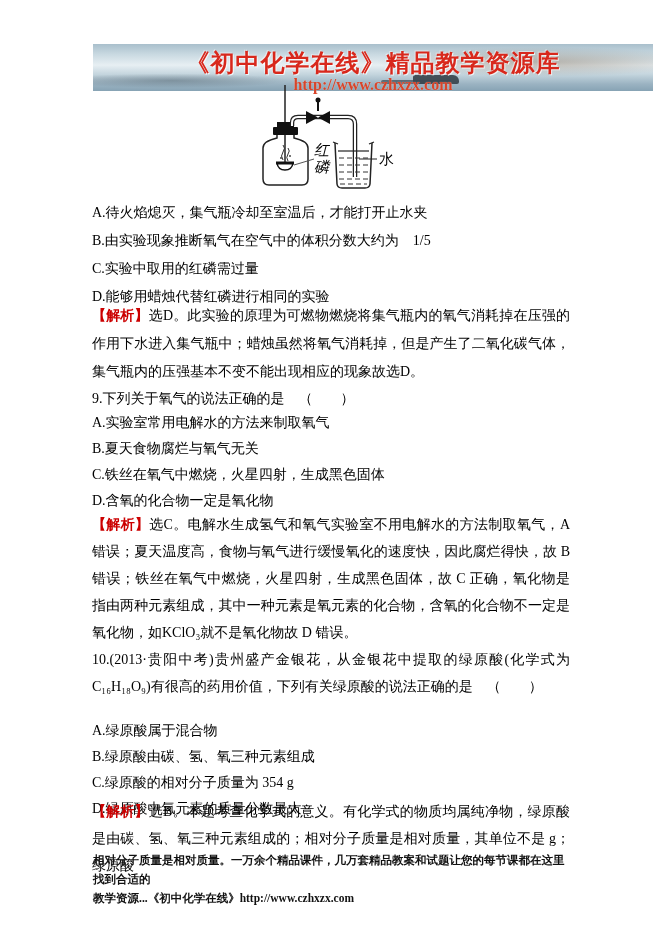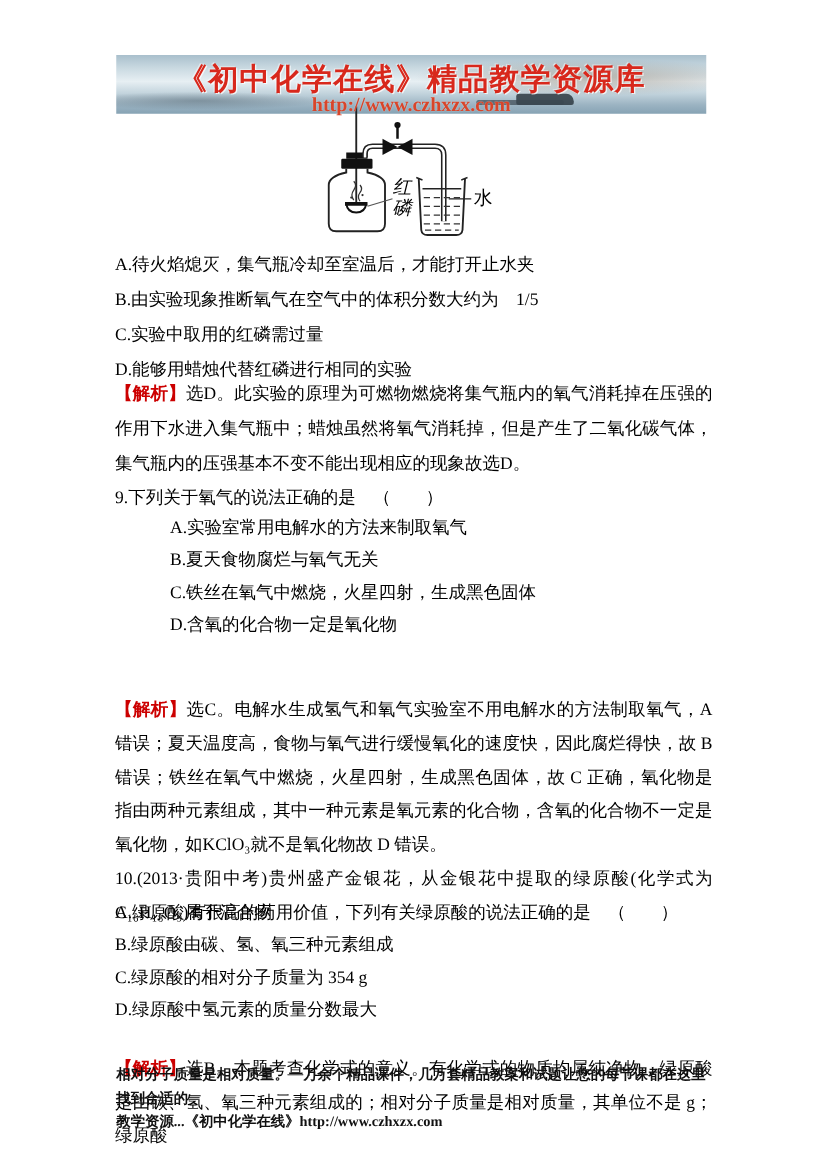--- a/index.html
+++ b/index.html
@@ -5,21 +5,21 @@
   html,body { margin:0; padding:0; }
   body {
     width:661px; height:935px; background:#ffffff; position:relative;
     font-family:"Liberation Serif","DejaVu Serif",serif;
     color:#000;
   }
   .page { position:relative; width:661px; height:935px; overflow:hidden; }
 
   
   .banner {
-    position:absolute; left:93px; top:44px; width:472px; height:47px;
+    position:absolute; left:93px; top:44px; width:560px; height:47px;
     background:
       radial-gradient(ellipse 42% 45% at 80% 38%, rgba(130,112,92,0.45), transparent 70%),
       radial-gradient(ellipse 30% 22% at 14% 78%, rgba(75,92,104,0.45), transparent 70%),
       linear-gradient(180deg,#a9bfcc 0%,#c9d9e1 22%,#e7eff3 45%,#c3d4dd 65%,#9bb3c2 85%,#87a3b4 100%);
     overflow:visible;
   }
   .banner .boat1 { position:absolute; left:320px; top:31px; width:46px; height:9px;
     background:#2e3a42; border-radius:2px 6px 2px 2px; opacity:.85; }
   .banner .boat2 { position:absolute; left:288px; top:36px; width:70px; height:4px;
     background:#3a4751; border-radius:2px; opacity:.7; }
@@ -44,21 +44,21 @@
 
   
   .t { position:absolute; left:92px; width:478px; font-size:14px; }
   .t p { margin:0; }
   .opts28 p { line-height:28px; }
   .opts26 p { line-height:26px; }
   .stem { line-height:26px; }
   .ana { text-align:justify; }
   .ana .hx { color:#cc0000; font-weight:bold; }
   .lh28 { line-height:28px; }
-  .lh27 { line-height:27px;margin-top:44px; }
+  .lh27 { line-height:27px; }
 
   
   .footer {
     position:absolute; left:93px; top:851px; width:478px;
     font-size:11.5px; font-weight:bold; line-height:19px; color:#111;
   }
   .footer p { margin:0; }
   .footer .furl { font-family:"Liberation Serif",serif; font-weight:bold; }
 </style>
 </head>
@@ -127,21 +127,21 @@
     <p>D.能够用蜡烛代替红磷进行相同的实验</p>
   </div>
 
   <div class="t ana lh28" style="top:302px;">
     <p><span class="hx">【解析】</span><span>选D。此实验的原理为可燃物燃烧将集气瓶内的氧气消耗掉在压强的作用下水进入集气瓶中；蜡烛虽然将氧气消耗掉，但是产生了二氧化碳气体，集气瓶内的压强基本不变不能出现相应的现象故选D。</span></p>
   </div>
 
   <div class="t stem" style="top:386px;">
     <p>9.下列关于氧气的说法正确的是　（　　）</p>
   </div>
-  <div class="t opts26" style="top:410px;margin-left:44px;">
+  <div class="t opts26" style="top:410px;">
     <p>A.实验室常用电解水的方法来制取氧气</p>
     <p>B.夏天食物腐烂与氧气无关</p>
     <p>C.铁丝在氧气中燃烧，火星四射，生成黑色固体</p>
     <p>D.含氧的化合物一定是氧化物</p>
   </div>
   <div class="t ana lh27" style="top:511px;">
     <p><span class="hx">【解析】</span><span>选C。电解水生成氢气和氧气实验室不用电解水的方法制取氧气，A错误；夏天温度高，食物与氧气进行缓慢氧化的速度快，因此腐烂得快，故 B 错误；铁丝在氧气中燃烧，火星四射，生成黑色固体，故 C 正确，氧化物是指由两种元素组成，其中一种元素是氧元素的化合物，含氧的化合物不一定是氧化物，如KClO₃就不是氧化物故 D 错误。</span></p>
   </div>
 
   <div class="t stem lh27" style="top:646px;">

